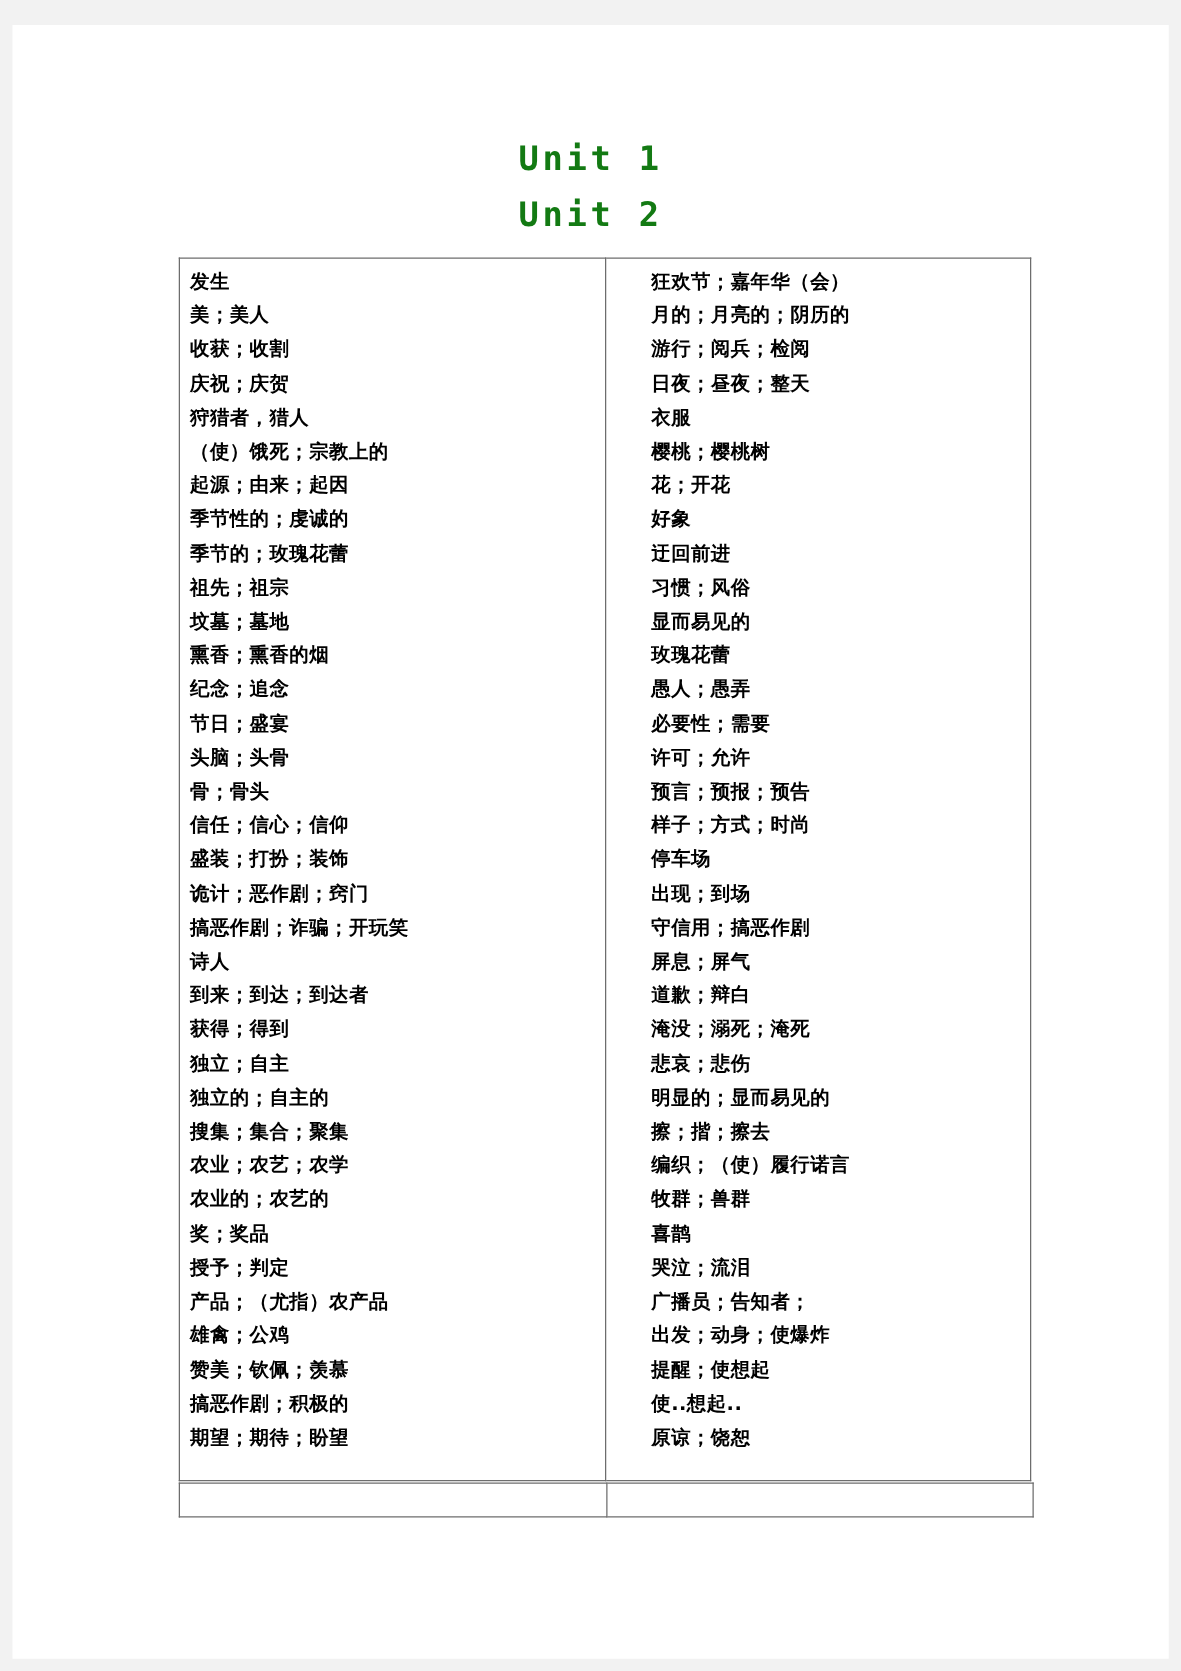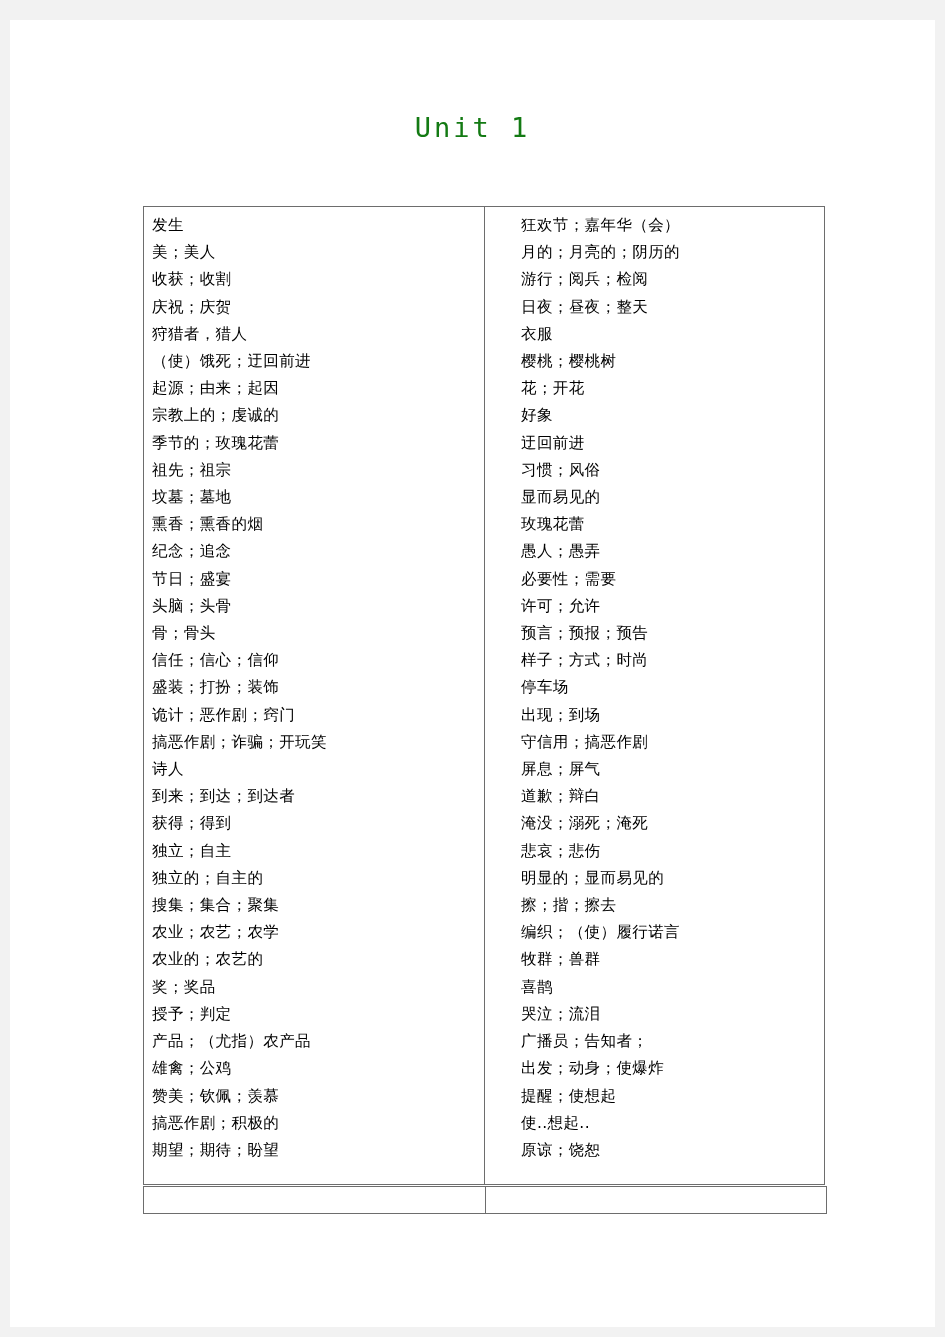--- a/index.html
+++ b/index.html
@@ -15,20 +15,21 @@
     overflow: hidden;
   }
   .page {
     position: absolute;
     left: 10px;
     top: 20px;
     width: 925px;
     height: 1307px;
     background: #ffffff;
     box-sizing: border-box;
+    font-weight: bold;
   }
   .headings {
     position: absolute;
     left: 0;
     top: 85px;
     width: 925px;
     text-align: center;
   }
   .heading {
     font-family: "DejaVu Sans Mono", "Liberation Mono", monospace;
@@ -84,35 +85,36 @@
   .tail-table td.col-left { width: 341px; }
   .tail-table td.col-right { width: 340px; }
 </style>
 </head>
 <body>
 
 <div class="page">
 
   <div class="headings">
     <div class="heading">Unit 1</div>
+    <div class="heading">Unit 2</div>
   </div>
 
   <table class="vocab-table">
     <tbody>
         <tr>
       <td class="col-left">
         <ul class="word-list">
               <li>发生</li>
               <li>美；美人</li>
               <li>收获；收割</li>
               <li>庆祝；庆贺</li>
               <li>狩猎者，猎人</li>
-              <li>（使）饿死；迂回前进</li>
+              <li>（使）饿死；宗教上的</li>
               <li>起源；由来；起因</li>
-              <li>宗教上的；虔诚的</li>
+              <li>季节性的；虔诚的</li>
               <li>季节的；玫瑰花蕾</li>
               <li>祖先；祖宗</li>
               <li>坟墓；墓地</li>
               <li>熏香；熏香的烟</li>
               <li>纪念；追念</li>
               <li>节日；盛宴</li>
               <li>头脑；头骨</li>
               <li>骨；骨头</li>
               <li>信任；信心；信仰</li>
               <li>盛装；打扮；装饰</li>

